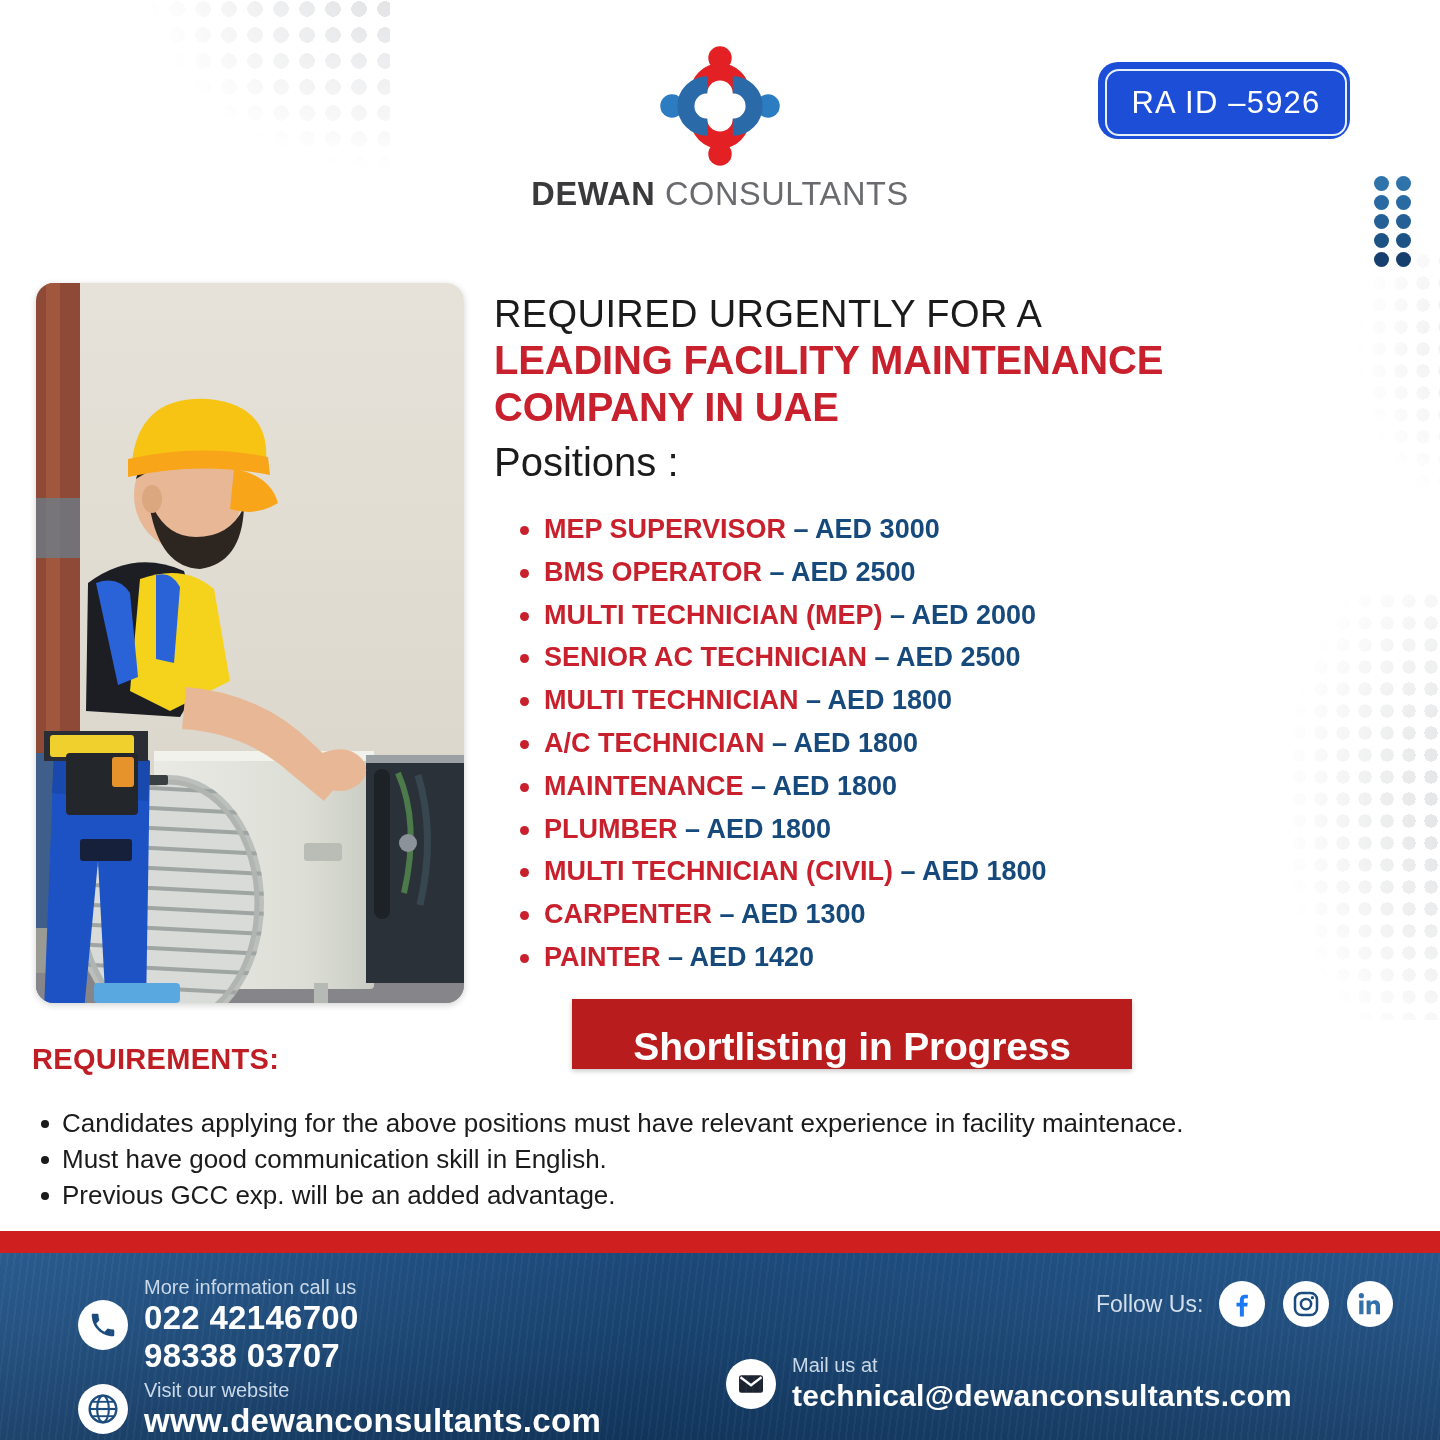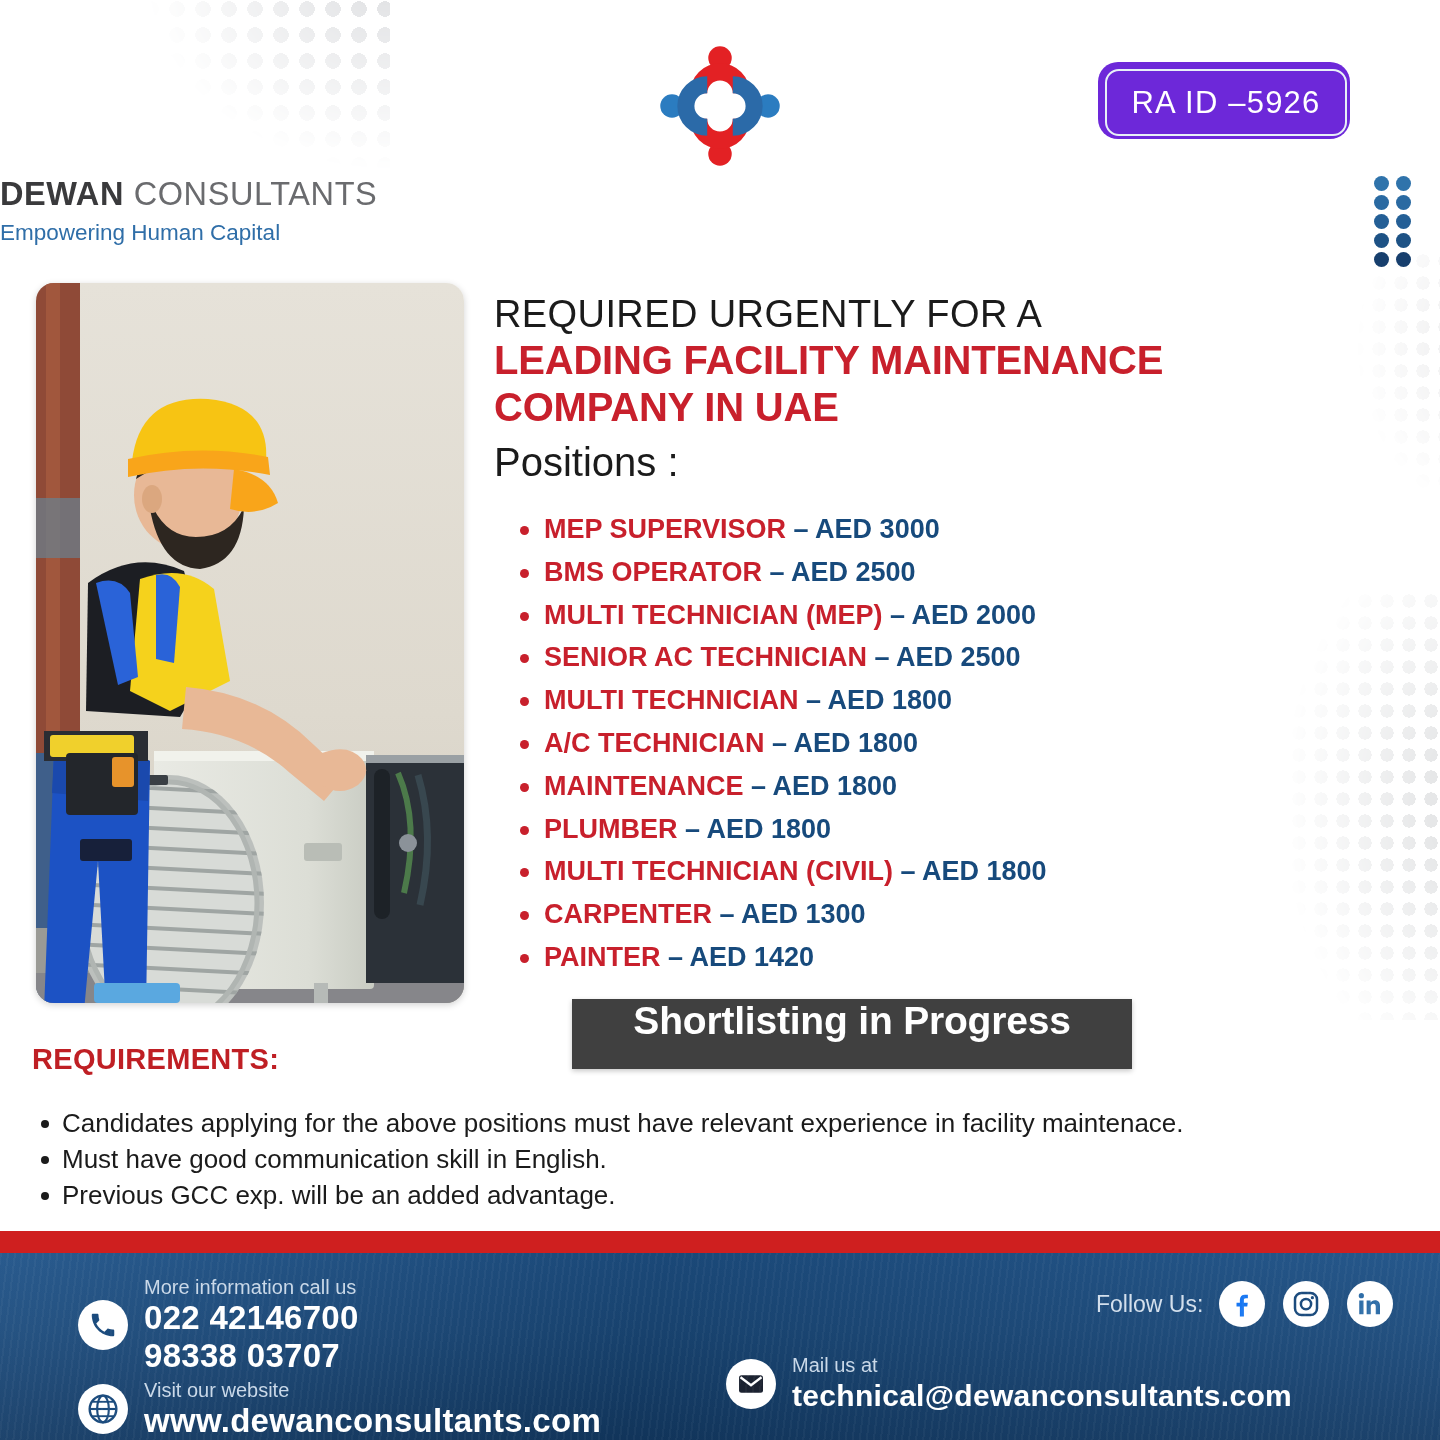--- a/index.html
+++ b/index.html
@@ -61,20 +61,21 @@
     display: block;
     width: 15px; height: 15px;
     border-radius: 50%;
   }
 
   
   .logo-block {
     position: absolute;
     top: 42px;
     left: 0; right: 0;
+    text-align: center;
   }
   .logo-mark {
     width: 128px; height: 128px;
     margin: 0 auto 6px;
     display: block;
   }
   .brand-line {
     font-size: 32.5px;
     letter-spacing: 0.6px;
     white-space: nowrap;
@@ -84,21 +85,21 @@
   .tagline {
     margin-top: 7px;
     font-size: 22.5px;
     color: #2f6ea8;
   }
 
   .ra-badge {
     position: absolute;
     top: 62px; left: 1098px;
     width: 252px; height: 77px;
-    background: #6d28d9;
+    background: #1d4ed8;
     border-radius: 20px;
     box-sizing: border-box;
     padding: 7px;
   }
   .ra-badge-inner {
     width: 100%; height: 100%;
     border: 2px solid #e8f0f7;
     border-radius: 14px;
     display: flex;
     align-items: center;
@@ -169,23 +170,23 @@
     background: #c8202c;
   }
   .pos-title { color: #c8202c; }
   .pos-sal   { color: #174a7c; }
 
   
   .banner {
     position: absolute;
     top: 999px; left: 572px;
     width: 560px; height: 70px;
-    background: #404040;
+    background: #b91c1c;
     display: flex;
-    align-items: flex-start;
+    align-items: flex-end;
     justify-content: center;
     box-shadow: 0 2px 5px rgba(0,0,0,.22);
   }
   .banner span {
     color: #ffffff;
     font-size: 39px;
     font-weight: bold;
     letter-spacing: -.2px;
   }
 
@@ -321,21 +322,20 @@
       <circle cx="15" cy="60" r="11" fill="#2b7cc0"></circle>
       <path d="M48 32 A28 28 0 0 0 48 88 L48 72 A12 12 0 0 1 48 48 Z" fill="#2b6aa8"></path>
 
       <circle cx="105" cy="60" r="11" fill="#2b7cc0"></circle>
       <path d="M72 88 A28 28 0 0 0 72 32 L72 48 A12 12 0 0 1 72 72 Z" fill="#2b6aa8"></path>
     </svg>
     <div class="brand-line">
       <span class="brand-bold">DEWAN</span>
       <span class="brand-light">CONSULTANTS</span>
     </div>
-    <div class="tagline">Empowering Human Capital</div>
   </div>
 
   <div class="ra-badge">
     <div class="ra-badge-inner">RA ID –5926</div>
   </div>
 
   <div class="photo">
     <svg viewBox="0 0 428 720" preserveAspectRatio="xMidYMid slice">
       <defs>
         <linearGradient id="wallg" x1="0" y1="0" x2="0" y2="1">

